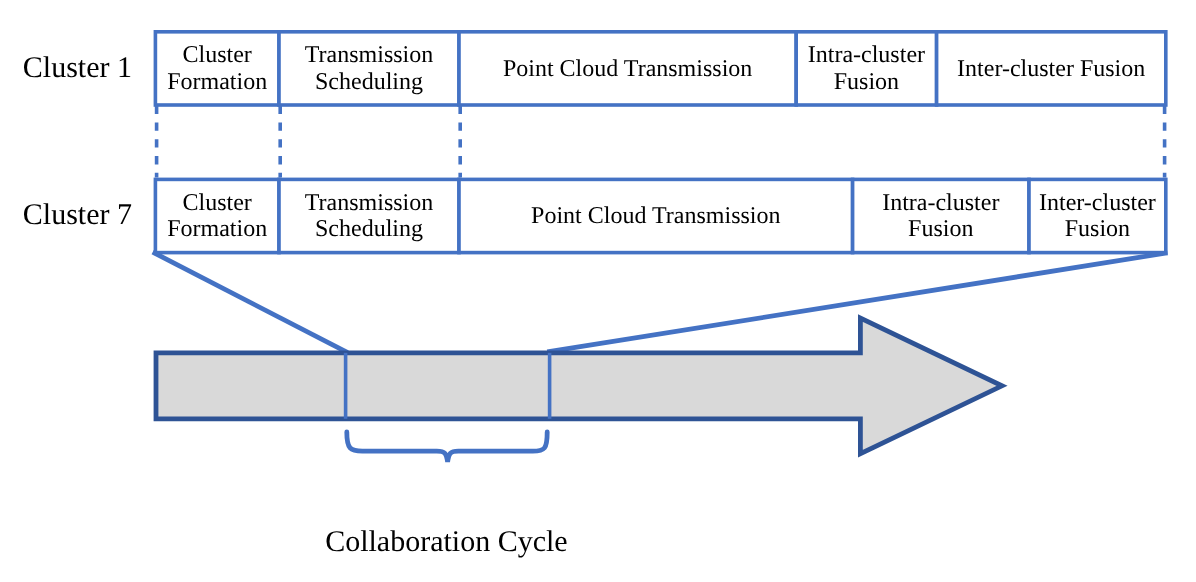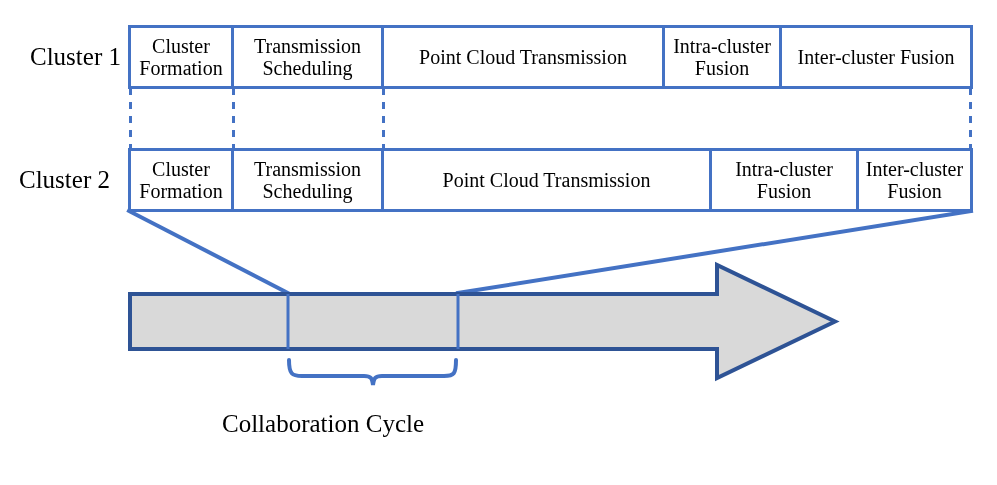--- a/index.html
+++ b/index.html
@@ -40,21 +40,23 @@
     line-height: 1.12;
     color: #000000;
     box-sizing: border-box;
     padding: 0 3px;
   }
   .cycle-label {
     position: absolute;
     font-size: 25px;
     color: #000000;
     white-space: nowrap;
+    text-align: center;
     line-height: 1;
+    margin-top: 28px;
   }
 </style>
 </head>
 <body>
 
 <div id="stage">
 
   <svg id="vectors" viewBox="0 0 997 485">
 
     <g>
@@ -96,22 +98,22 @@
                C 289 374, 292 376, 302 376
                L 364 376
                C 371 376, 372 378, 373 385
                C 374 378, 375 376, 382 376
                L 444 376
                C 454 376, 456 374, 456 360"></path>
     </g>
 
   </svg>
 
-  <div class="row-label" style="left:30px; top:44px;">Cluster 1</div>
-  <div class="row-label" style="left:19px; top:167px;">Cluster 2</div>
+  <div class="row-label" style="left:19px; top:44px;">Cluster 1</div>
+  <div class="row-label" style="left:19px; top:167px;">Cluster 7</div>
 
   <div class="cell-text" style="left:131px; top:28px; width:100px; height:58px;">Cluster Formation</div>
   <div class="cell-text" style="left:234px; top:28px; width:147px; height:58px;">Transmission Scheduling</div>
   <div class="cell-text" style="left:384px; top:28px; width:278px; height:58px;">Point Cloud Transmission</div>
   <div class="cell-text" style="left:665px; top:28px; width:114px; height:58px;">Intra-cluster Fusion</div>
   <div class="cell-text" style="left:782px; top:28px; width:188px; height:58px;">Inter-cluster Fusion</div>
 
   <div class="cell-text" style="left:131px; top:151px; width:100px; height:58px;">Cluster Formation</div>
   <div class="cell-text" style="left:234px; top:151px; width:147px; height:58px;">Transmission Scheduling</div>
   <div class="cell-text" style="left:384px; top:151px; width:325px; height:58px;">Point Cloud Transmission</div>

